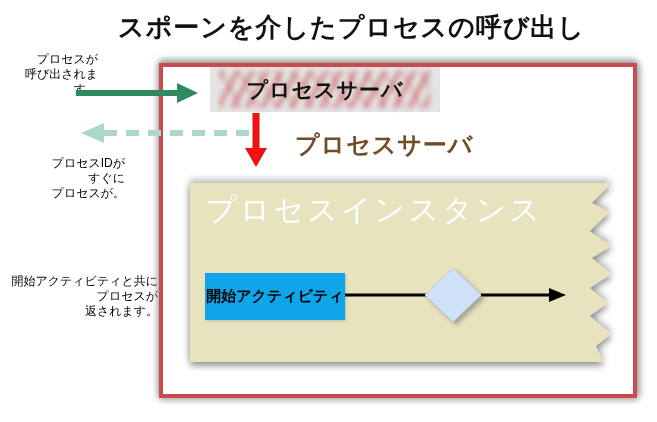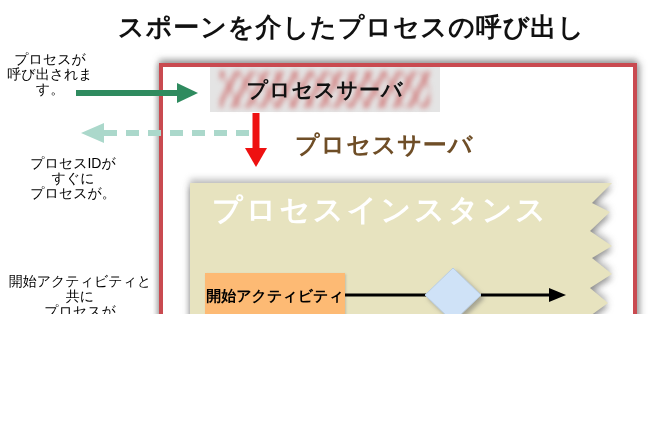--- a/index.html
+++ b/index.html
@@ -1,26 +1,26 @@
 <!DOCTYPE html>
 <html><head>
 <meta charset="utf-8">
 <style>
   html,body{margin:0;padding:0;background:#ffffff;}
   .canvas{
-    position:relative;width:657px;height:314px;overflow:hidden;background:#ffffff;
+    position:relative;width:657px;height:404px;overflow:hidden;background:#ffffff;
     font-family:"Liberation Sans",sans-serif;color:#000;
   }
   .title{
     position:absolute;left:46px;top:10px;width:611px;
     font-size:26px;font-weight:bold;text-align:center;letter-spacing:1px;
     color:#111;white-space:nowrap;
   }
   .note{
-    position:absolute;font-size:14px;line-height:15px;text-align:center;
+    position:absolute;font-size:12px;line-height:15px;text-align:right;
     color:#000;white-space:pre-line;
   }
   .note-called{left:2px;top:52px;width:96px;}
   .note-id{left:21px;top:156px;width:104px;}
   .note-start{left:2px;top:274px;width:156px;}
   .red-box{
     position:absolute;left:159px;top:63px;width:478px;height:335px;
     box-sizing:border-box;border:4px solid #c94a50;background:transparent;
     box-shadow:0 -4px 6px rgba(115,115,115,.55), 4px 0 6px rgba(140,140,140,.45),
                0 4px 6px rgba(150,150,150,.40), -3px 0 5px rgba(160,160,160,.35);
@@ -44,26 +44,26 @@
   .server-box-label{
     position:absolute;left:0;top:0;width:100%;height:100%;
     display:flex;align-items:center;justify-content:center;
     font-size:21px;font-weight:bold;color:#111;letter-spacing:1px;
   }
   .server-caption{
     position:absolute;left:295px;top:129px;font-size:24px;font-weight:bold;
     color:#6f4e27;letter-spacing:1px;z-index:3;white-space:nowrap;
   }
   .instance-title{
-    position:absolute;left:212px;top:190px;font-size:30px;font-weight:bold;
+    position:absolute;left:206px;top:190px;font-size:30px;font-weight:normal;
     color:#ffffff;letter-spacing:3px;z-index:4;white-space:nowrap;
   }
   .activity-box{
     position:absolute;left:205px;top:273px;width:140px;height:47px;
-    background:#fdba74;z-index:4;display:flex;align-items:center;justify-content:center;
+    background:#0ea5e9;z-index:4;display:flex;align-items:center;justify-content:center;
     box-shadow:1px 1px 2px rgba(120,120,120,.35);
   }
   .activity-box span{font-size:15px;font-weight:bold;color:#000;white-space:nowrap;}
   .overlay{
     position:absolute;left:0;top:0;width:657px;height:422px;z-index:5;pointer-events:none;
   }
 </style>
 </head>
 <body>
 

